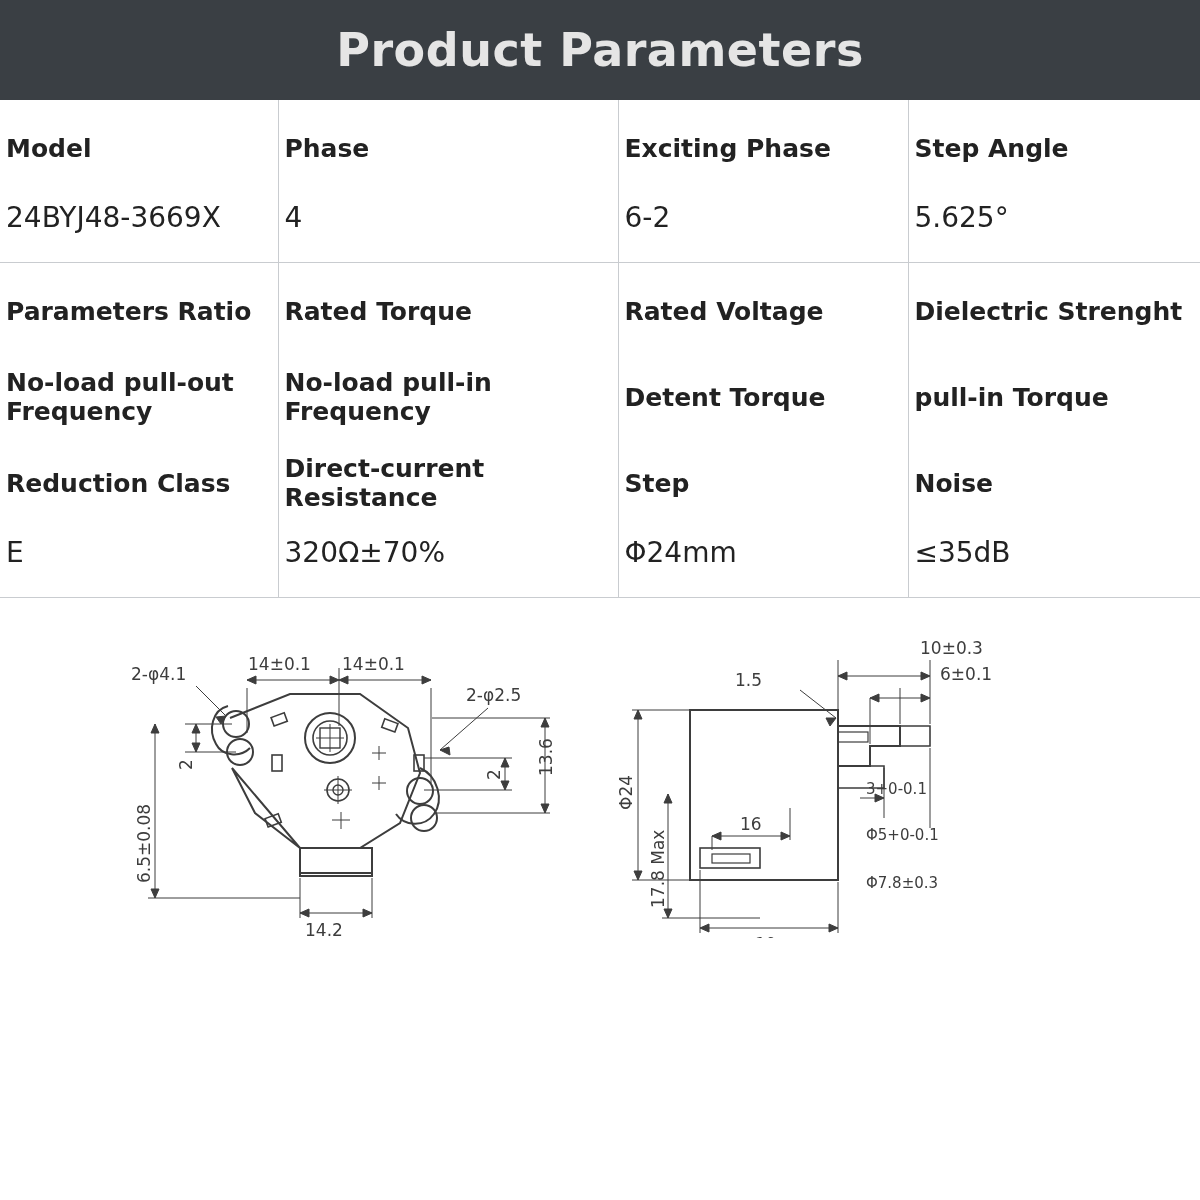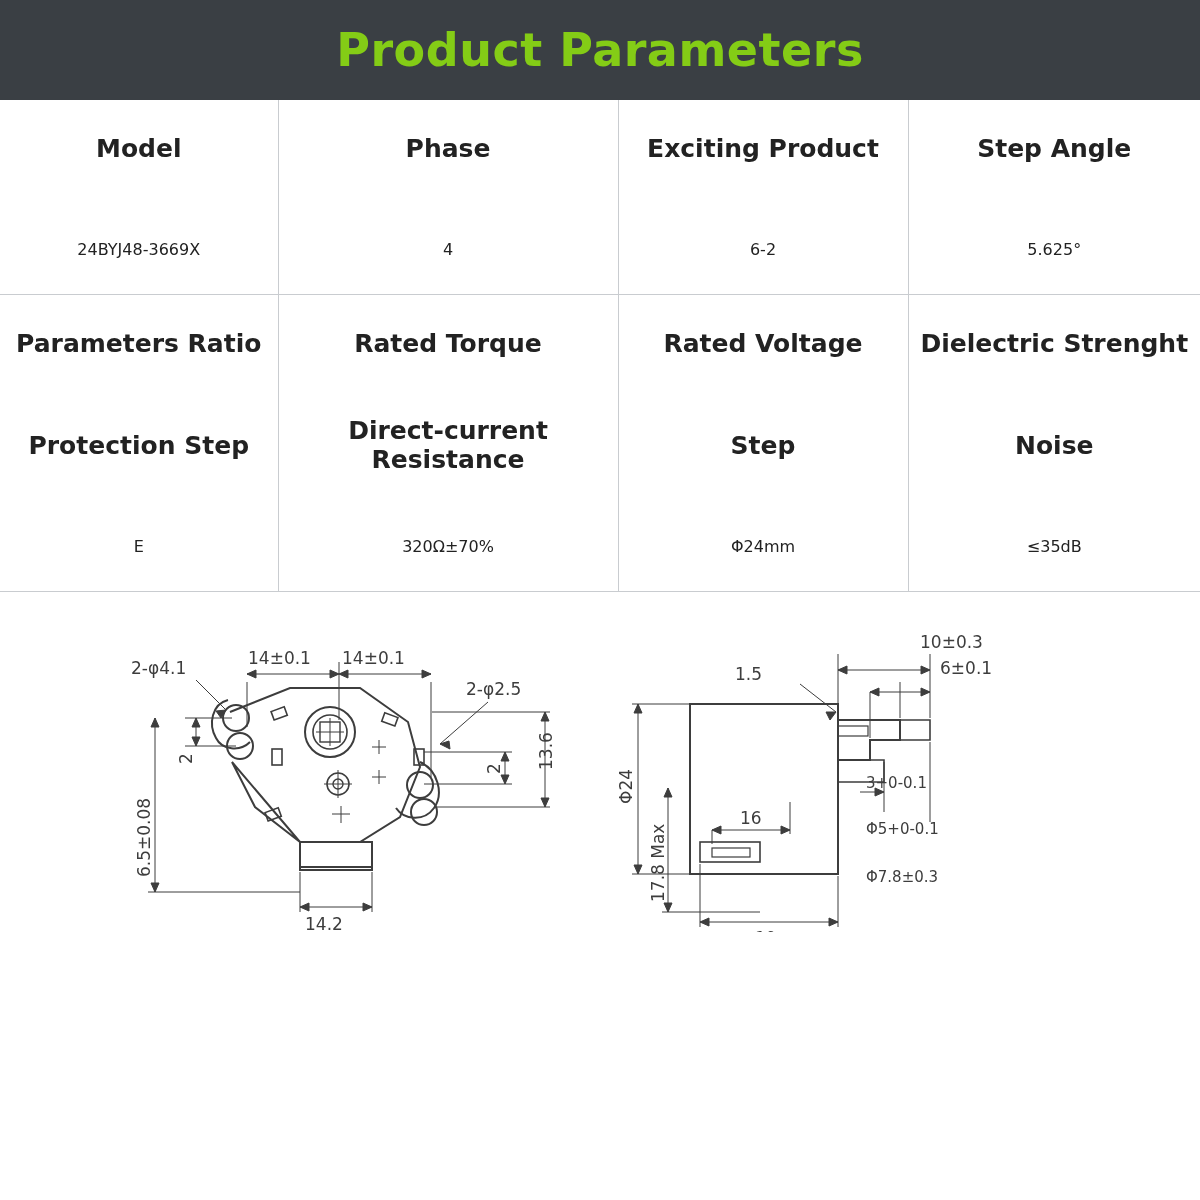--- a/index.html
+++ b/index.html
@@ -24,56 +24,56 @@
   
   .header {
     height: 100px;
     background: #3a3f44;
     display: flex;
     align-items: center;
     justify-content: center;
     flex: 0 0 auto;
   }
   .header-title {
-    color: #84cc16;
+    color: #e5e5e5;
     font-size: 46px;
     font-weight: bold;
     letter-spacing: 0.5px;
   }
   
   .param-table {
     flex: 0 0 auto;
     width: 1200px;
     border-collapse: collapse;
     table-layout: fixed;
   }
   .param-table col.c1 { width: 278px; }
   .param-table col.c2 { width: 340px; }
   .param-table col.c3 { width: 290px; }
   .param-table col.c4 { width: 292px; }
 
   .param-table td {
     border-right: 1px solid #c9ccd0;
     border-bottom: 1px solid #c9ccd0;
-    text-align: center;
+    text-align: left;
     vertical-align: middle;
-    padding: 16px 6px;
+    padding: 0 6px;
   }
   .param-table tr td:last-child { border-right: none; margin-left: 8px; }
 
   .row-label td {
     font-size: 25px;
     font-weight: bold;
     border-bottom: none;
     padding-top: 12px;
     line-height: 1.15;
     height: 74px;
   }
   .row-value td {
-    font-size: 16px;
+    font-size: 28px;
     font-weight: normal;
     padding-bottom: 14px;
     height: 62px;
   }
   
   .drawings {
     flex: 1 1 auto;
     position: relative;
     background: #ffffff;
   }
@@ -96,40 +96,46 @@
     <colgroup>
       <col class="c1">
         <col class="c2">
         <col class="c3">
         <col class="c4">
     </colgroup>
     <tbody>
       <tr class="row-label">
         <td>Model</td>
         <td>Phase</td>
-        <td>Exciting Product</td>
+        <td>Exciting Phase</td>
         <td>Step Angle</td>
       </tr>
       <tr class="row-value">
         <td>24BYJ48-3669X</td>
         <td>4</td>
         <td>6-2</td>
         <td>5.625°</td>
       </tr>
 
       <tr class="row-label">
         <td>Parameters Ratio</td>
         <td>Rated Torque</td>
         <td>Rated Voltage</td>
         <td>Dielectric Strenght</td>
       </tr>
 
-
       <tr class="row-label">
-        <td>Protection Step</td>
+        <td>No-load pull-out Frequency</td>
+        <td>No-load pull-in Frequency</td>
+        <td>Detent Torque</td>
+        <td>pull-in Torque</td>
+      </tr>
+
+      <tr class="row-label">
+        <td>Reduction Class</td>
         <td>Direct-current Resistance</td>
         <td>Step</td>
         <td>Noise</td>
       </tr>
       <tr class="row-value">
         <td>E</td>
         <td>320Ω±70%</td>
         <td>Φ24mm</td>
         <td>≤35dB</td>
       </tr>

